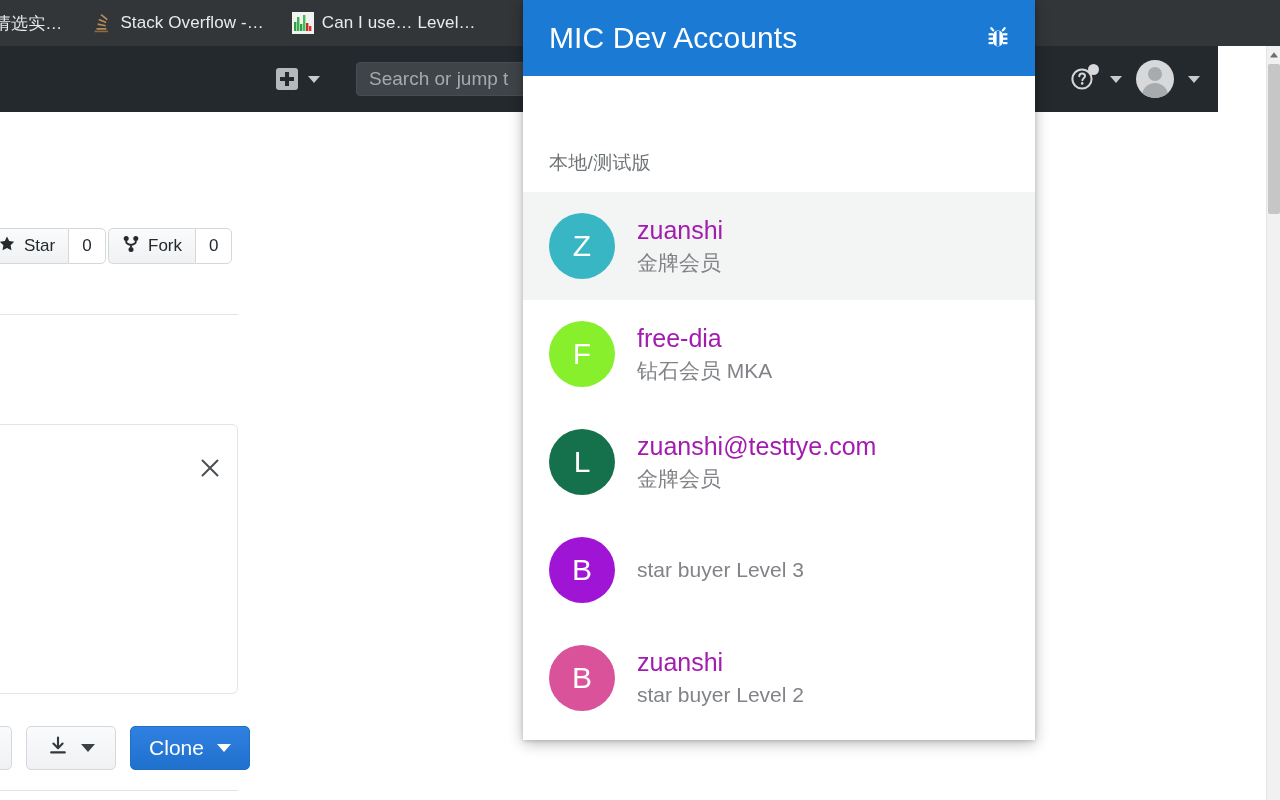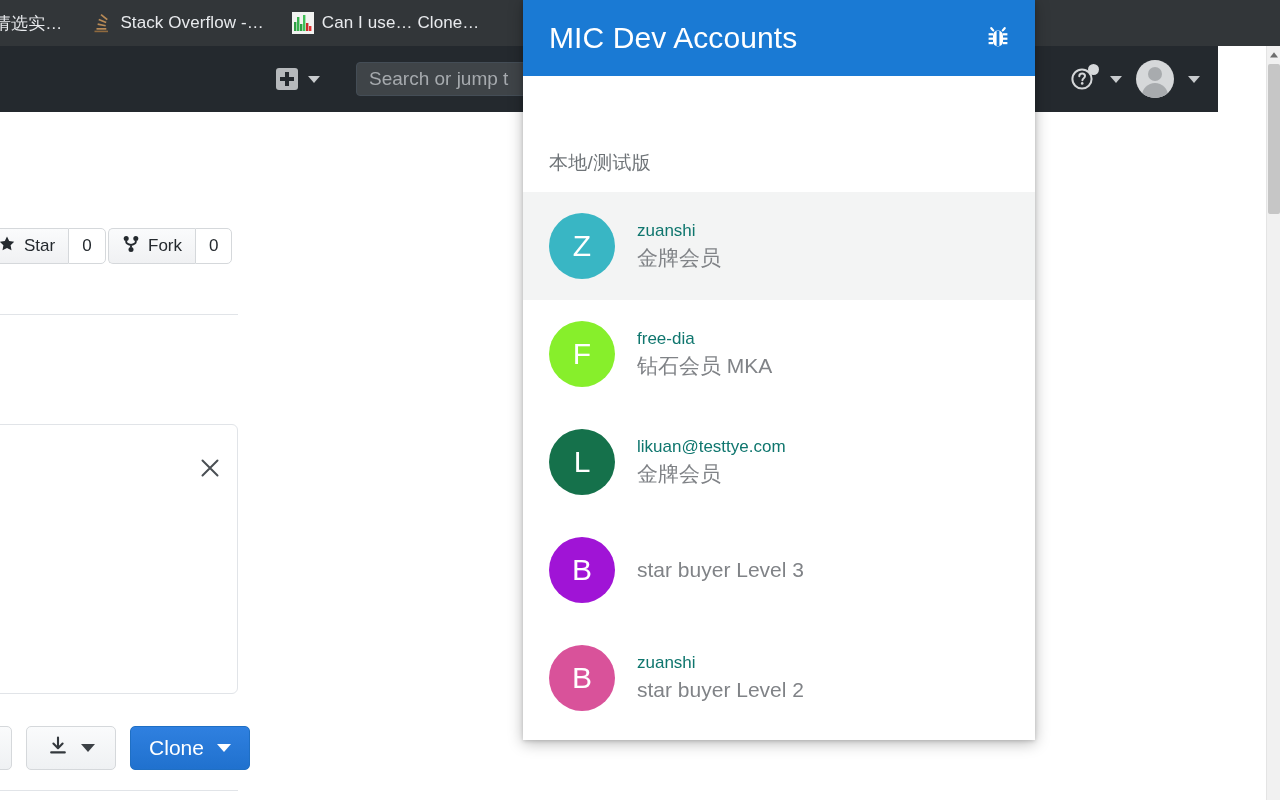--- a/index.html
+++ b/index.html
@@ -348,22 +348,22 @@
     font-size: 30px;
     font-weight: 400;
   }
   .acct-meta {
     display: flex;
     flex-direction: column;
     gap: 5px;
     min-width: 0;
   }
   .acct-name {
-    font-size: 17px;
-    color: #0f766e;
+    font-size: 25px;
+    color: #a21caf;
     line-height: 1.18;
     white-space: nowrap;
   }
   .acct-sub {
     font-size: 21px;
     color: #808387;
     line-height: 1.18;
     white-space: nowrap;
   }
 </style>
@@ -394,21 +394,21 @@
       <svg width="22" height="22" viewBox="0 0 22 22">
         <rect x="0" y="0" width="22" height="22" fill="#f2f3f1"></rect>
         <rect x="2" y="10" width="2.4" height="9" fill="#2f9e44"></rect>
         <rect x="5" y="5" width="2.4" height="14" fill="#37b24d"></rect>
         <rect x="8" y="12" width="2.4" height="7" fill="#2f9e44"></rect>
         <rect x="11" y="3" width="2.4" height="16" fill="#40c057"></rect>
         <rect x="14" y="11" width="2.4" height="8" fill="#c92a2a"></rect>
         <rect x="17" y="14" width="2.4" height="5" fill="#e03131"></rect>
       </svg>
     </span>
-    <span class="btab-label">Can I use… Clone…</span>
+    <span class="btab-label">Can I use… Level…</span>
   </div>
 
 </div>
 
 <div class="gh-header">
 
   <div class="gh-plus-group">
     <span class="gh-plus-icon"></span>
     <span class="caret"></span>
   </div>
@@ -551,21 +551,21 @@
         <span class="acct-name">free-dia</span>
         <span class="acct-sub">钻石会员 MKA</span>
       </div>
     </div>
 
     <div class="acct-row">
       <div class="acct-avatar" style="background: rgb(21, 113, 75);">
         <span>L</span>
       </div>
       <div class="acct-meta">
-        <span class="acct-name">likuan@testtye.com</span>
+        <span class="acct-name">zuanshi@testtye.com</span>
         <span class="acct-sub">金牌会员</span>
       </div>
     </div>
 
     <div class="acct-row">
       <div class="acct-avatar" style="background: rgb(160, 20, 214);">
         <span>B</span>
       </div>
       <div class="acct-meta">
         <span class="acct-sub">star buyer Level 3</span>

